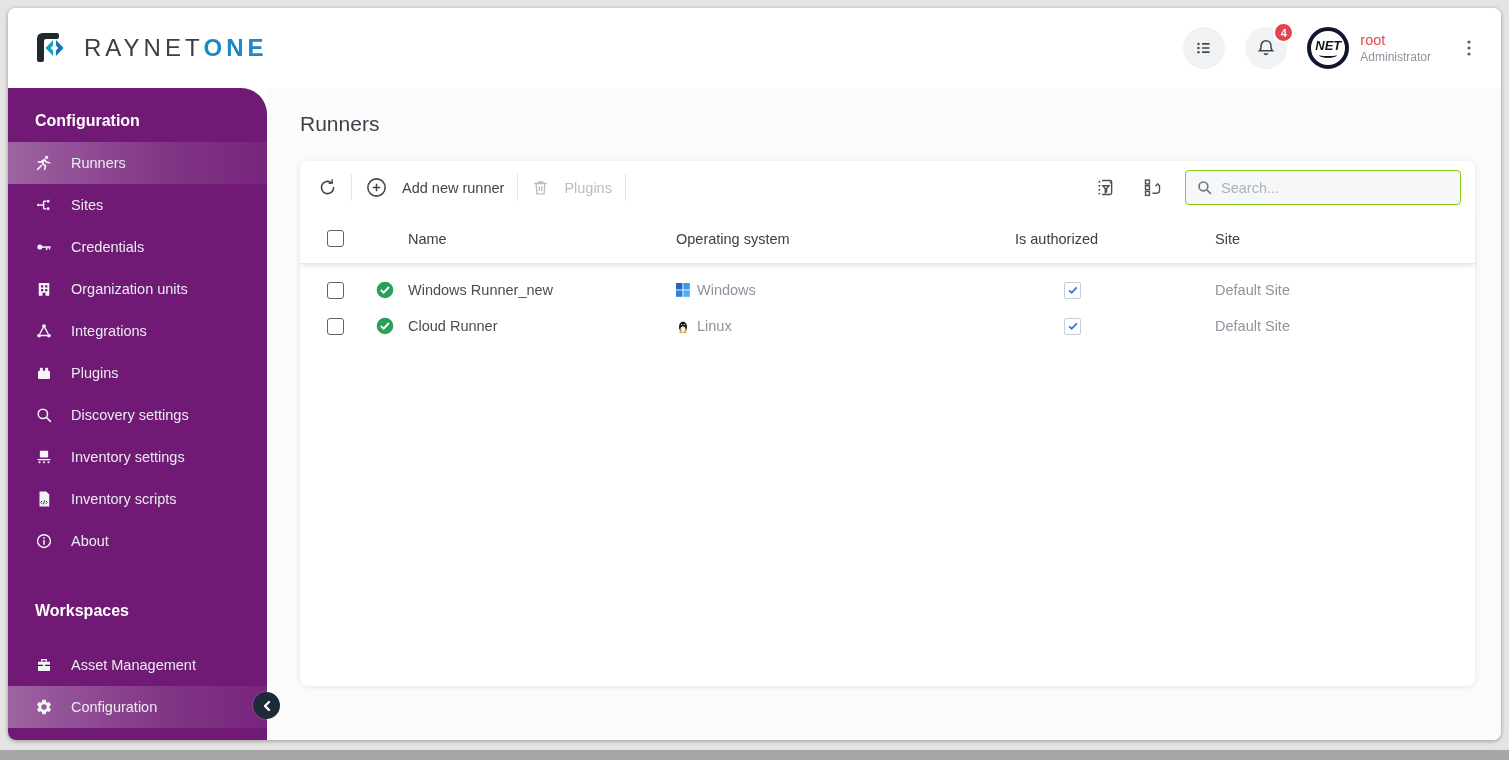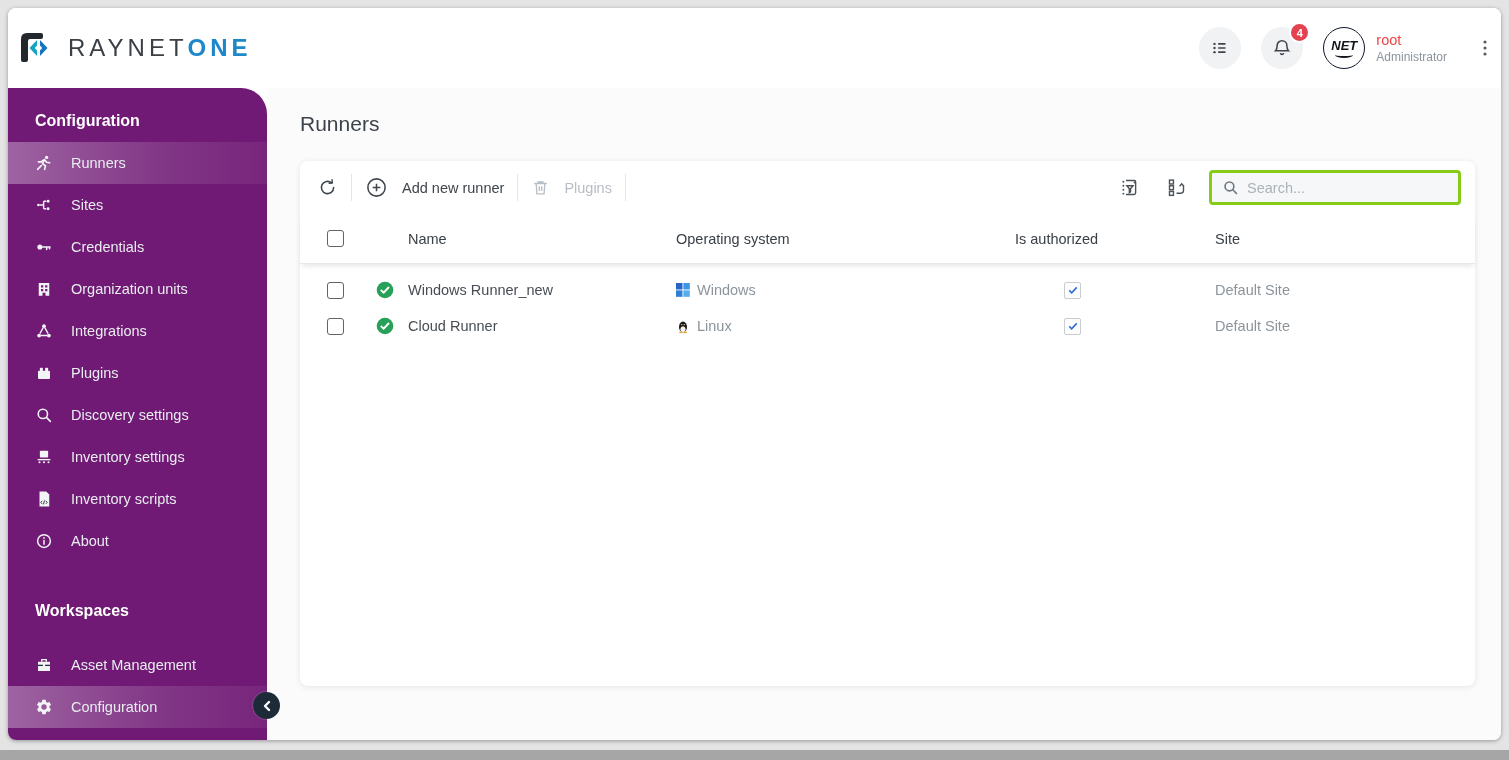--- a/index.html
+++ b/index.html
@@ -5,34 +5,34 @@
   * { margin:0; padding:0; box-sizing:border-box; }
   html,body { width:1509px; height:760px; overflow:hidden;
     font-family:"Liberation Sans","DejaVu Sans",sans-serif; background:#a6a6a6; }
   .frame { position:absolute; inset:0 0 10px 0; background:#e4e4e4; }
   .window { position:absolute; left:8px; top:8px; right:8px; bottom:10px;
     background:#fff; border-radius:8px; overflow:hidden;
     box-shadow:0 1px 4px rgba(0,0,0,.35); display:flex; flex-direction:column; }
 
   
   .topbar { height:80px; flex:0 0 80px; background:#fff; display:flex;
-    align-items:center; padding:0 8px; }
+    align-items:center; padding:0 24px; }
   .logo { display:flex; align-items:center; gap:12px; }
   .logo-word { font-size:24px; letter-spacing:4px; color:#3a4046; font-weight:400; }
   .logo-word .accent { color:#1d87c9; font-weight:700; }
   .topbar-right { margin-left:auto; display:flex; align-items:center; }
   .circle-btn { width:42px; height:42px; border-radius:50%; background:#f1f2f4;
     display:flex; align-items:center; justify-content:center; color:#3f454c;
     cursor:pointer; position:relative; }
   .circle-btn + .circle-btn-wrap, .gap20 { margin-left:20px; }
   .badge { position:absolute; top:-5px; right:-7px; min-width:21px; height:21px;
     border-radius:11px; background:#e2434e; color:#fff; font-size:11px; font-weight:700;
     display:flex; align-items:center; justify-content:center; border:2px solid #fff; }
   .avatar { width:42px; height:42px; border-radius:50%; background:#fff;
-    border:1px solid #0f172a; margin-left:20px; display:flex; flex-direction:column;
+    border:4px solid #0f172a; margin-left:20px; display:flex; flex-direction:column;
     align-items:center; justify-content:center; overflow:hidden; }
   .avatar-txt { font-style:italic; font-weight:800; font-size:13px; color:#14171a; letter-spacing:0; }
   .avatar-swoosh { width:18px; height:6px; border-bottom:2.5px solid #14171a;
     border-radius:0 0 50% 50%; margin-top:-1px; }
   .userblock { margin-left:11px; line-height:1.2; }
   .user-name { font-size:14.5px; color:#ef4444; }
   .user-role { font-size:12px; color:#8b939c; }
   .kebab { margin-left:30px; color:#565d64; cursor:pointer; display:flex; }
 
   
@@ -71,21 +71,21 @@
   
   .toolbar { height:53px; flex:0 0 53px; display:flex; align-items:center;
     padding:0 14px 0 17px; }
   .tb-btn { display:flex; align-items:center; gap:14px; color:#3f464d;
     font-size:14.5px; cursor:pointer; background:none; border:none;
     font-family:inherit; }
   .tb-btn.disabled { color:#b7bec5; cursor:default; }
   .tb-sep { width:1px; height:27px; background:#e3e6e9; margin:0 13px; }
   .tb-spacer { flex:1; }
   .tb-icon { display:flex; color:#4a5158; cursor:pointer; }
-  .searchbox { width:252px; height:35px; background:#f6f7f8; border:3px solid #84cc16;
+  .searchbox { width:276px; height:35px; background:#f6f7f8; border:1px solid #84cc16;
     border-radius:4px; display:flex; align-items:center; padding:0 10px; gap:8px;
     margin-left:22px; }
   .searchbox input { border:none; outline:none; background:transparent; flex:1;
     font-size:14.5px; color:#4a5158; font-family:inherit; }
   .searchbox input::placeholder { color:#aab2ba; }
   .searchbox .mag { color:#6b7680; display:flex; }
 
   
   .tgrid { display:grid; grid-template-columns:62px 46px 268px 339px 200px auto;
     align-items:center; }

